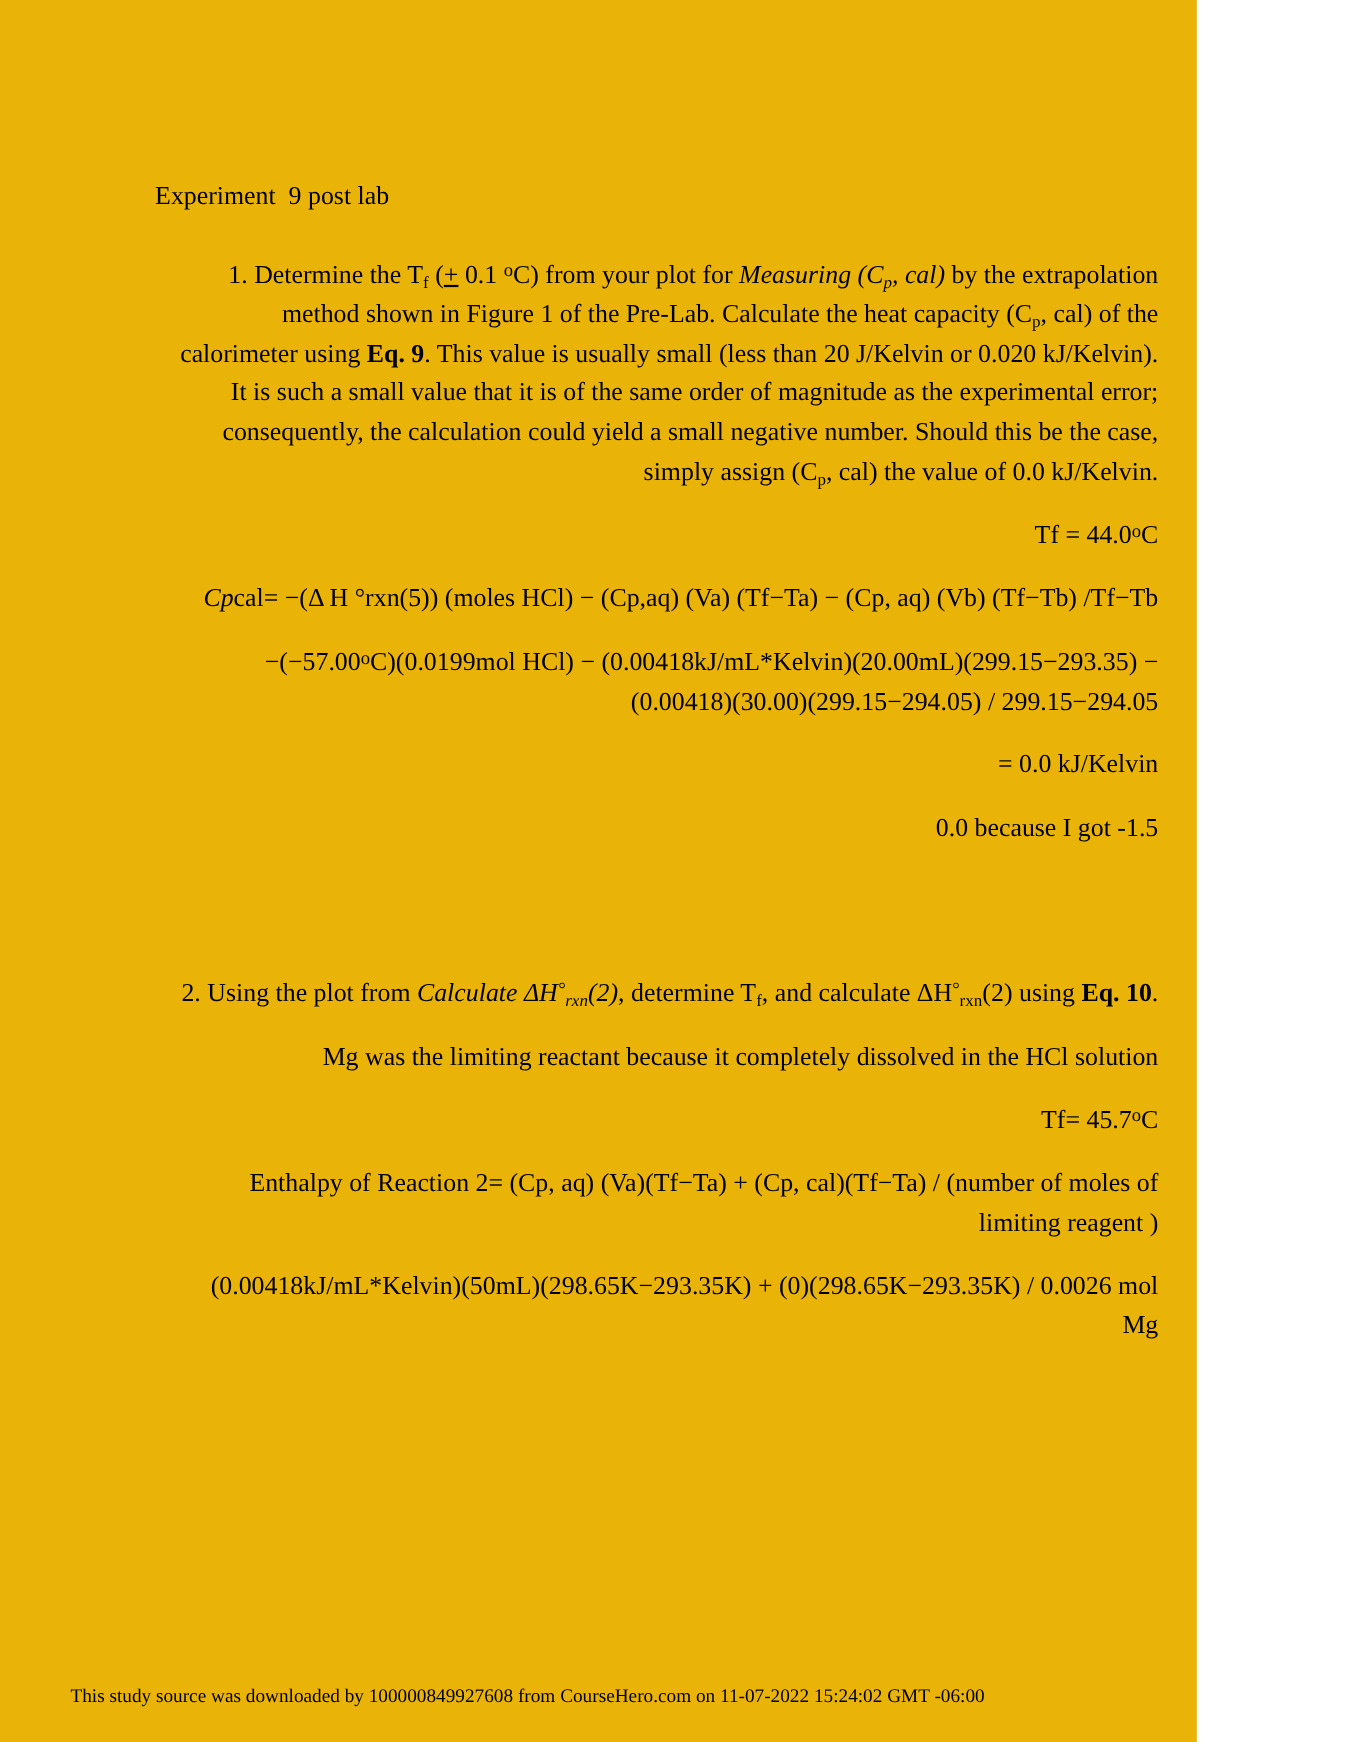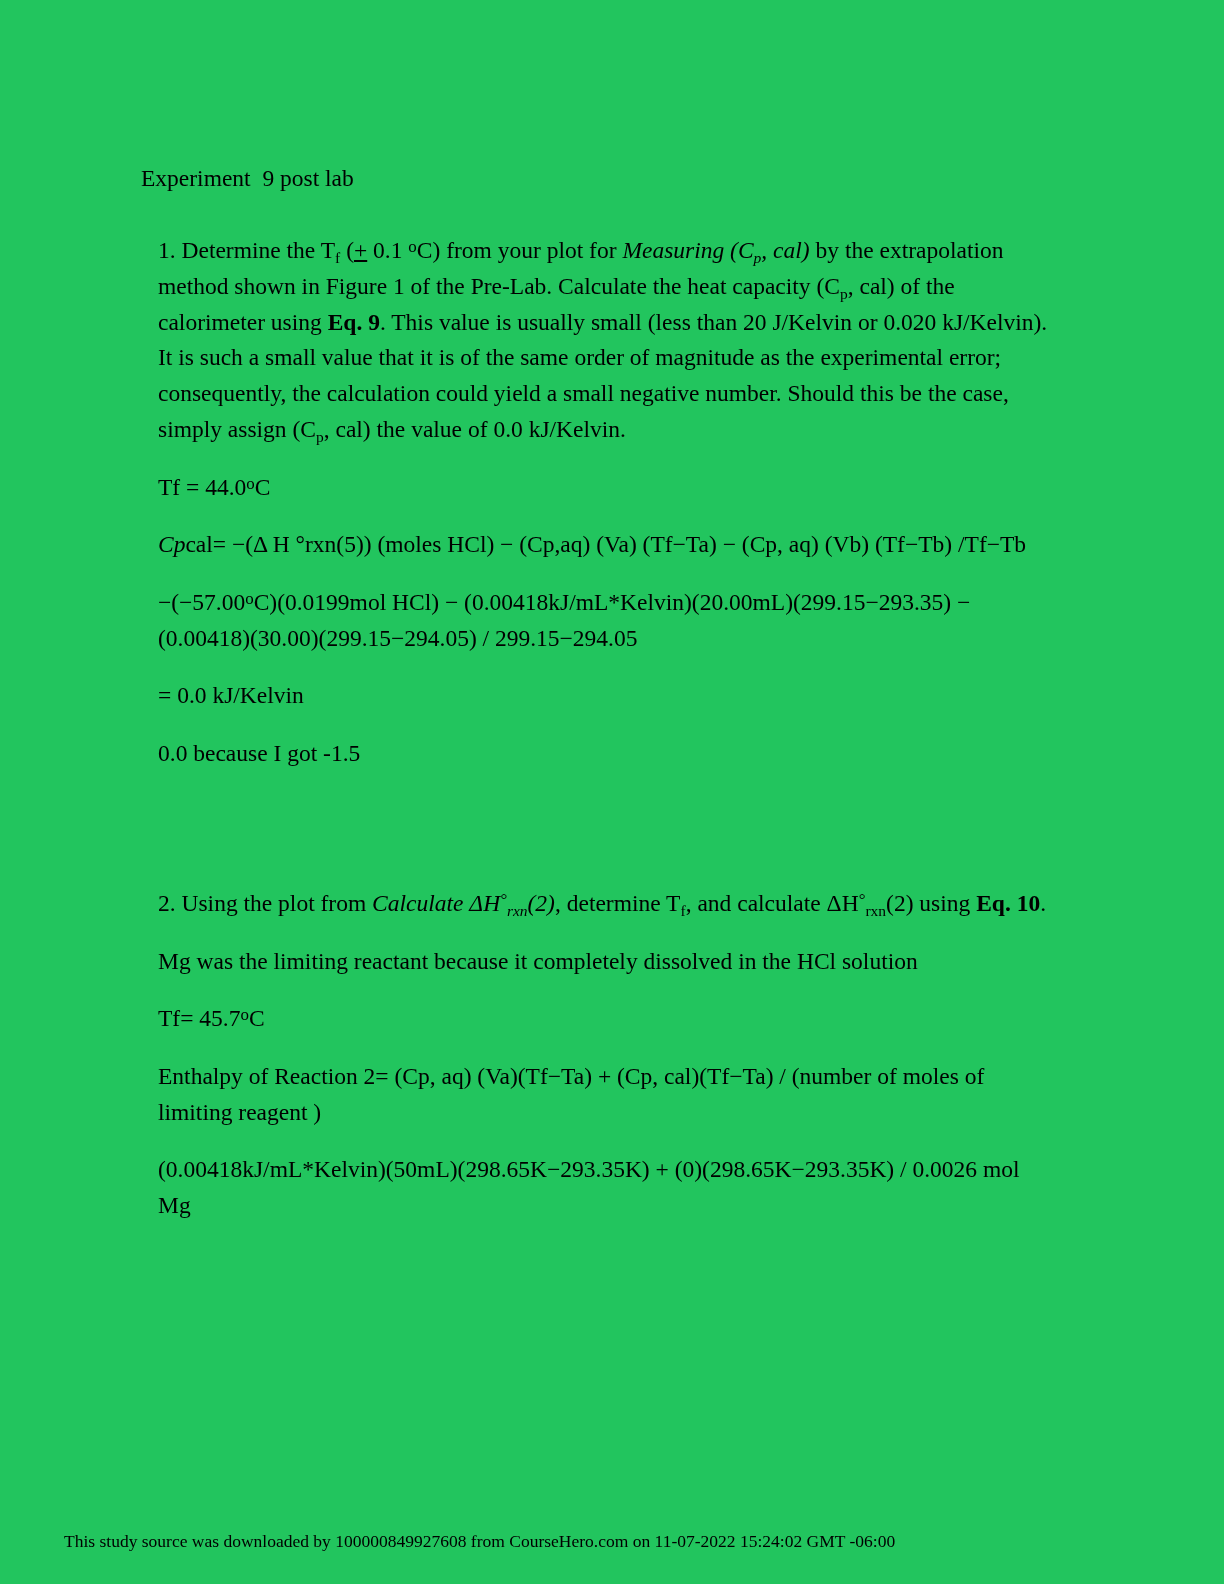--- a/index.html
+++ b/index.html
@@ -12,42 +12,42 @@
     height: 1584px;
     position: relative;
     font-family: "Liberation Serif", "DejaVu Serif", serif;
     color: #000000;
     overflow: hidden;
   }
   .page {
     position: absolute;
     left: 0;
     top: 0;
-    width: 1224px;
+    width: 1088px;
     height: 1584px;
-    background: #22c55e;
+    background: #eab308;
   }
   .doc-body {
     position: absolute;
     left: 158px;
     top: 164px;
     width: 895px;
   }
   .doc-title {
     font-size: 23.5px;
     line-height: 1.25;
     margin-left: -17px;
     margin-bottom: 40px;
     white-space: pre;
   }
   .para {
     font-size: 23.5px;
     line-height: 35.7px;
     margin: 0 0 22px 0;
-    text-align: left;
+    text-align: right;
   }
   .gap-block {
     height: 92px;
   }
   i.it { font-style: italic; }
   b.bd { font-weight: bold; }
   .sub {
     font-size: 0.66em;
     vertical-align: -0.30em;
     line-height: 0;

